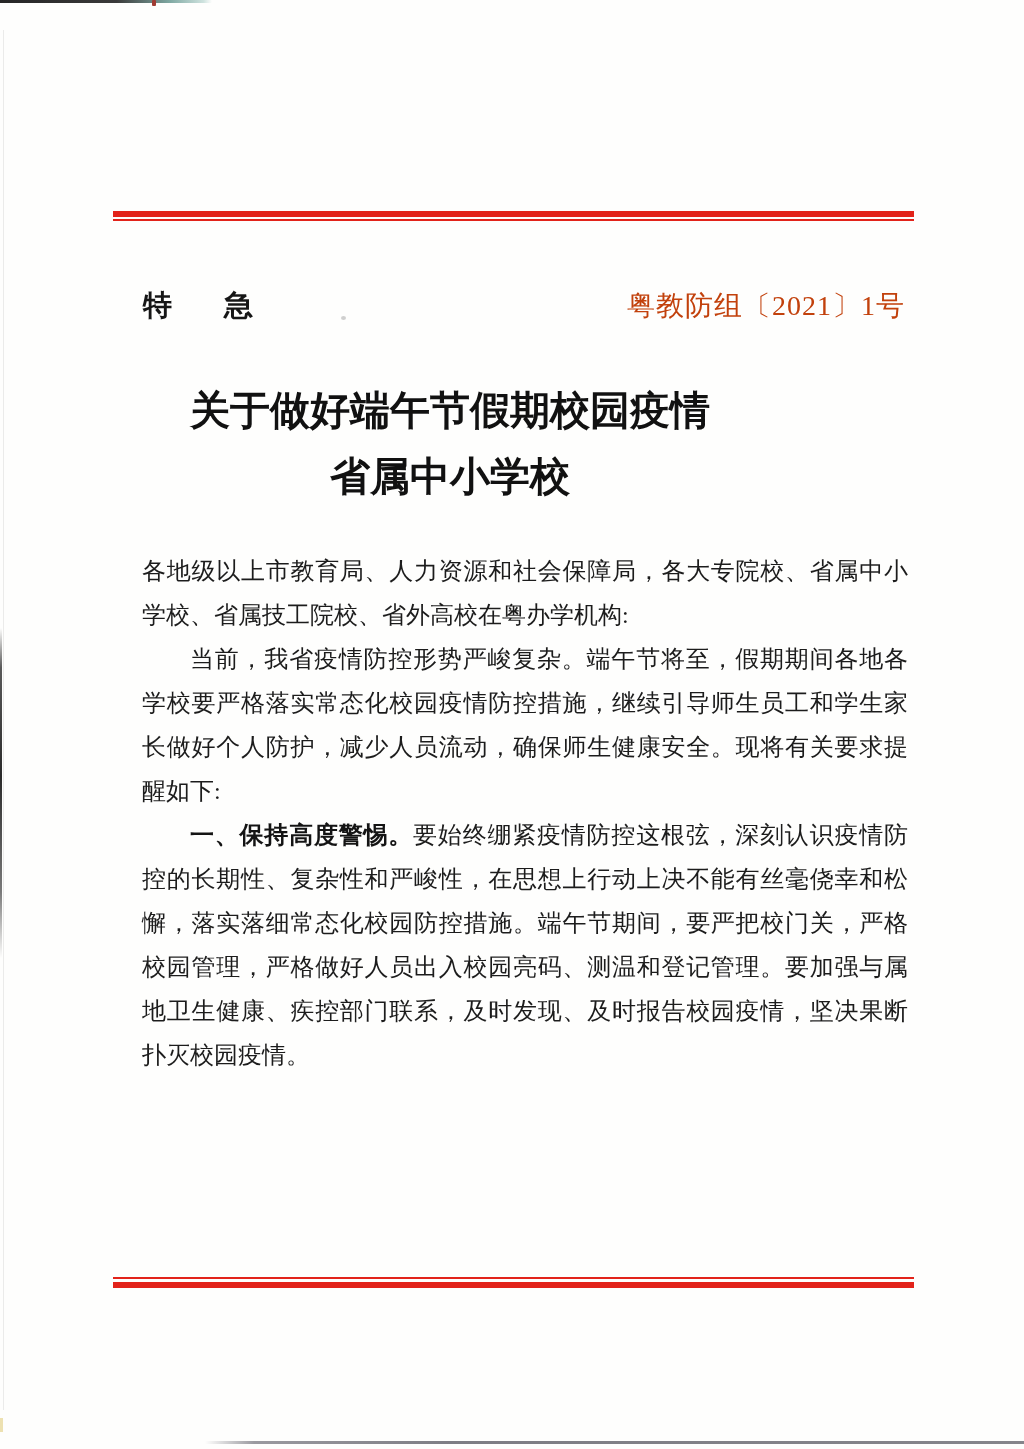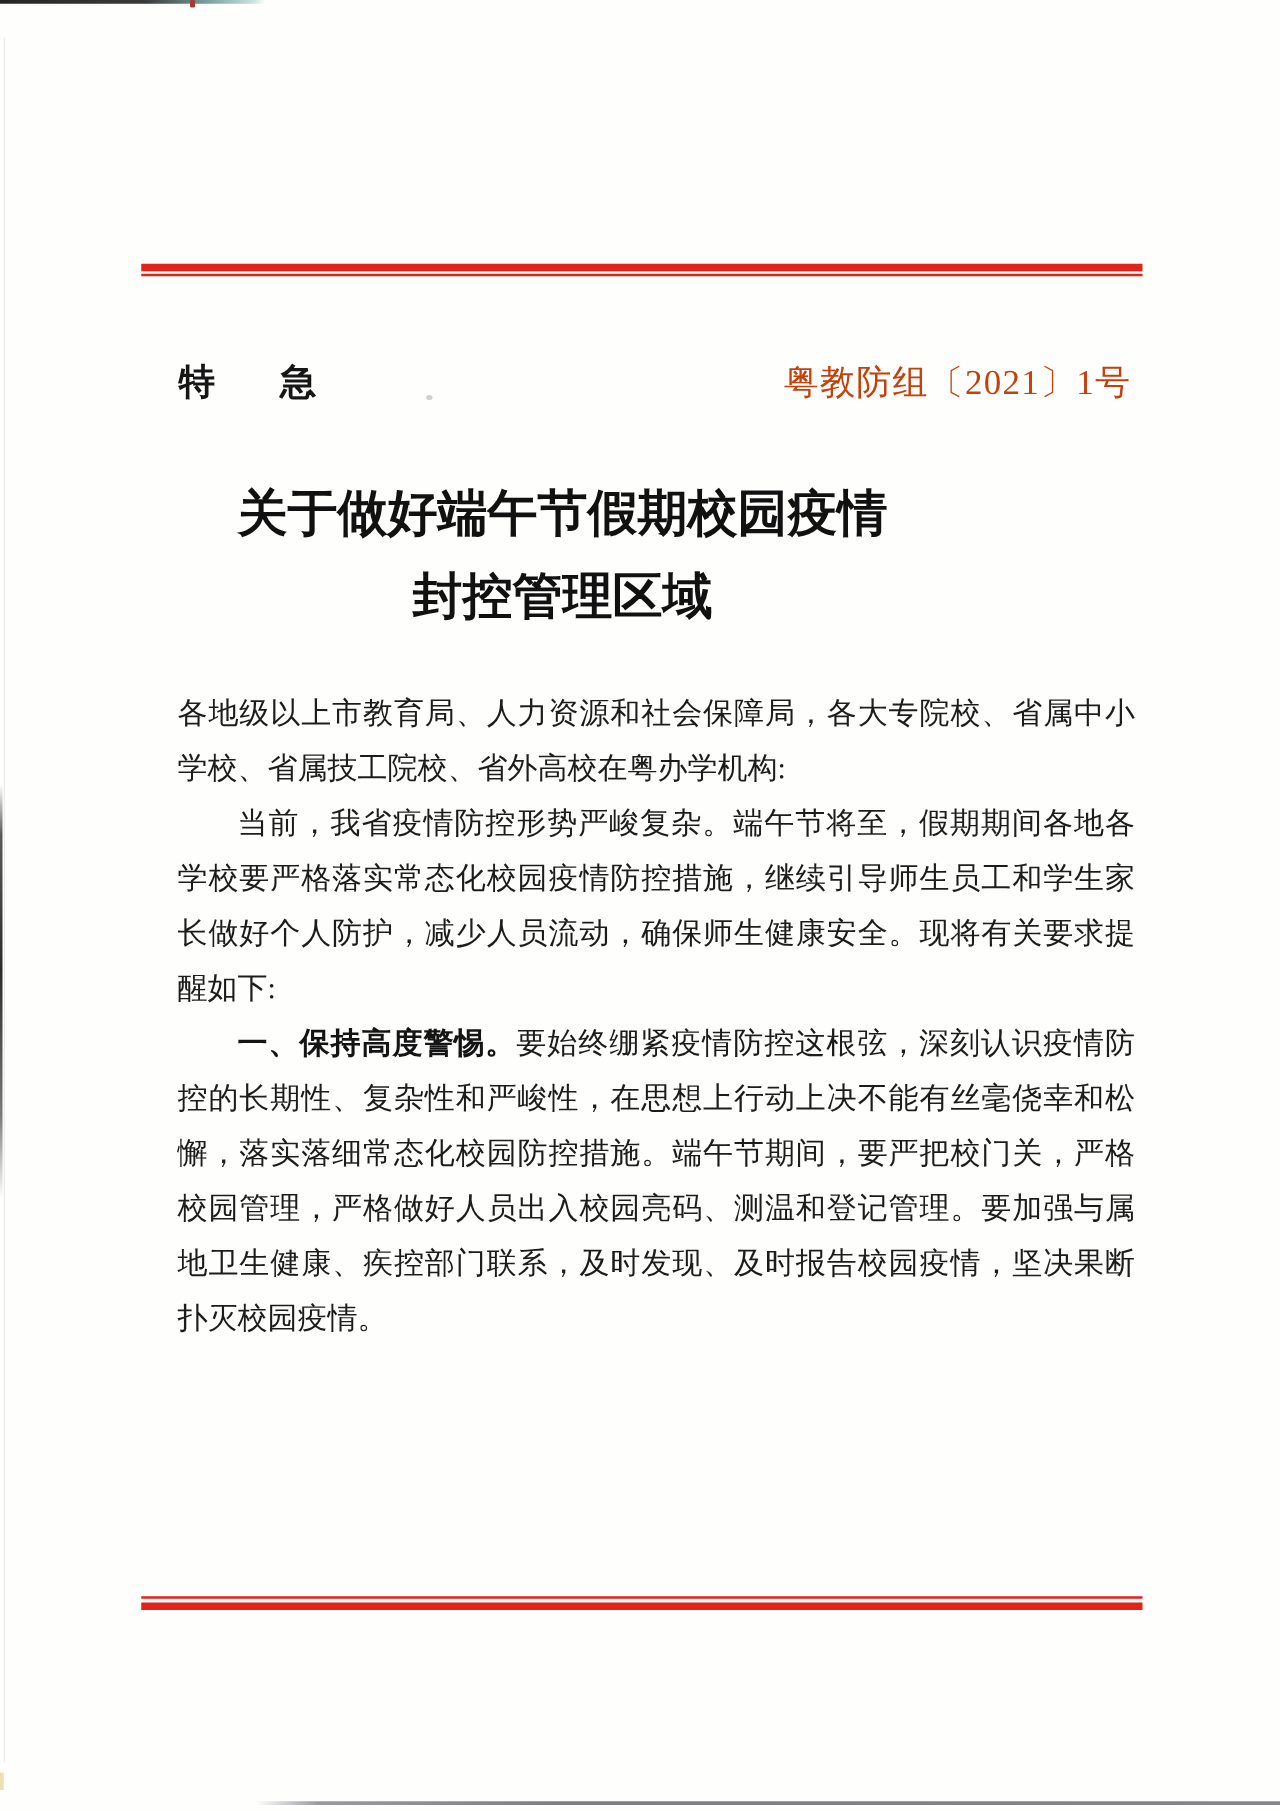--- a/index.html
+++ b/index.html
@@ -114,21 +114,21 @@
 
   <div class="rule rule-top"></div>
 
   <div class="meta">
     <span class="urgency">特 急</span>
     <span class="doc-number">粤教防组〔2021〕1号</span>
   </div>
 
   <div class="doc-title">
     <div>关于做好端午节假期校园疫情</div>
-    <div>封控管理区域</div>
+    <div>省属中小学校</div>
   </div>
 
   <div class="body-text">
     <p>各地级以上市教育局、人力资源和社会保障局，各大专院校、省属中小学校、省属技工院校、省外高校在粤办学机构:</p>
     <p class="indent">当前，我省疫情防控形势严峻复杂。端午节将至，假期期间各地各学校要严格落实常态化校园疫情防控措施，继续引导师生员工和学生家长做好个人防护，减少人员流动，确保师生健康安全。现将有关要求提醒如下:</p>
     <p class="indent">
       <span class="sec-head">一、保持高度警惕。</span><span>要始终绷紧疫情防控这根弦，深刻认识疫情防控的长期性、复杂性和严峻性，在思想上行动上决不能有丝毫侥幸和松懈，落实落细常态化校园防控措施。端午节期间，要严把校门关，严格校园管理，严格做好人员出入校园亮码、测温和登记管理。要加强与属地卫生健康、疾控部门联系，及时发现、及时报告校园疫情，坚决果断扑灭校园疫情。</span>
     </p>
   </div>
 

